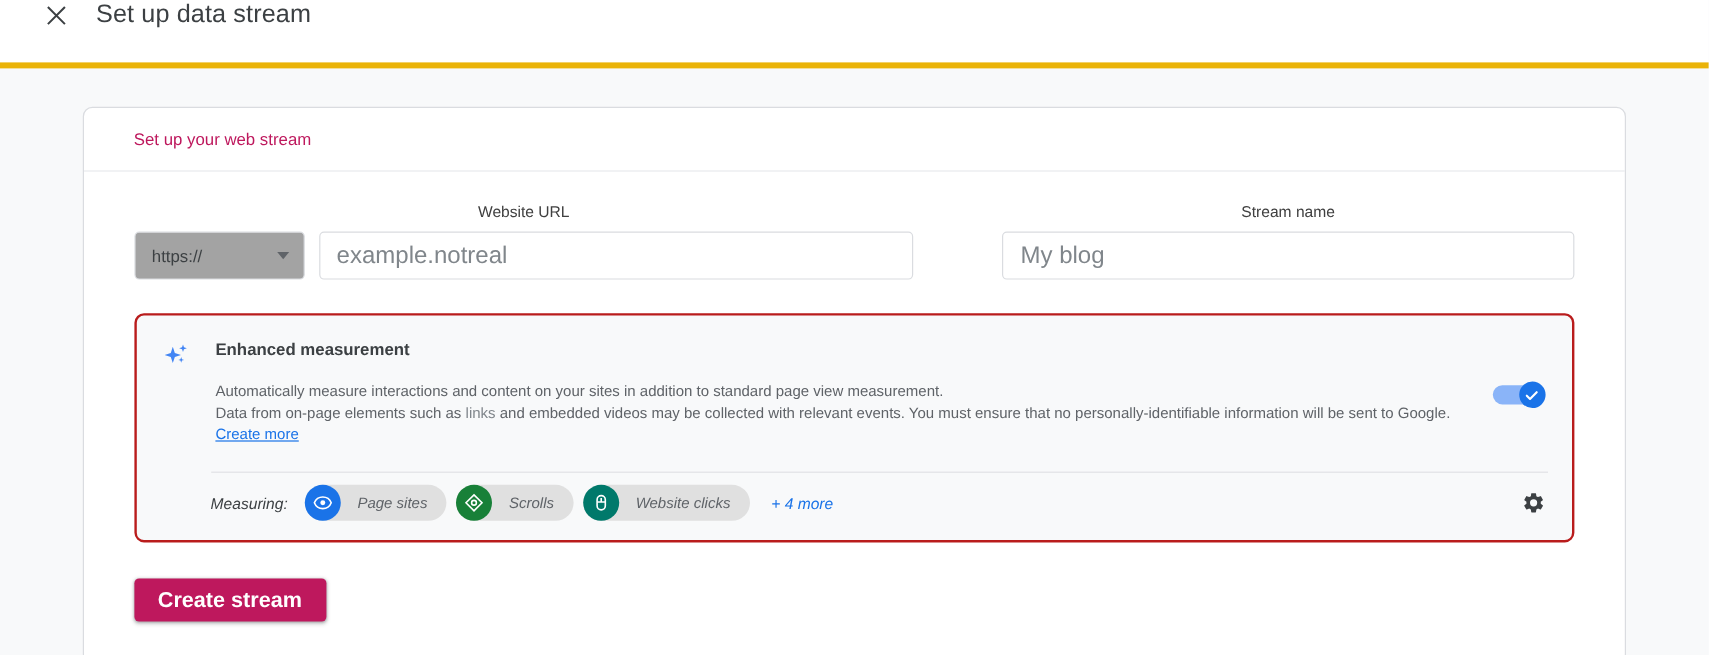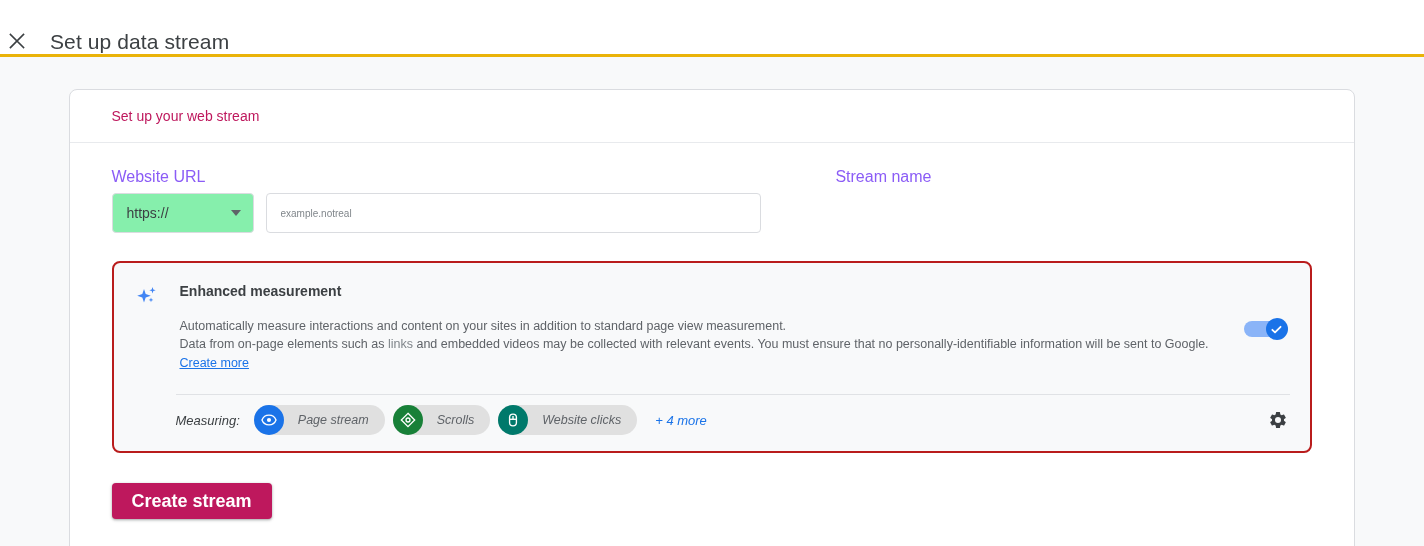--- a/index.html
+++ b/index.html
@@ -13,24 +13,24 @@
     font-family: "Liberation Sans", sans-serif;
     color: #3c4043;
     overflow: hidden;
     -webkit-font-smoothing: antialiased;
   }
 
   
   .topbar {
     height: 57px;
     background: #ffffff;
-    border-bottom: 3px solid #eab308;
-    display: flex;
-    align-items: flex-end;
-    padding-left: 4px;
+    border-bottom: 5px solid #eab308;
+    display: flex;
+    align-items: flex-start;
+    padding-left: 34px;
     box-sizing: border-box;
   }
   .close-btn {
     width: 26px;
     height: 26px;
     display: flex;
     align-items: center;
     justify-content: center;
     cursor: pointer;
     color: #3c4043;
@@ -75,58 +75,59 @@
   }
 
   
   .fields-row {
     display: flex;
     gap: 0;
   }
   .field-group-left { width: 658px; }
   .field-group-right { width: 482px; margin-left: 74px; }
   .field-label {
-    font-size: 16px;
-    color: #8b5cf6;
+    font-size: 13px;
+    color: #404040;
     margin-bottom: 8px;
     line-height: 16px;
+    text-align: center;
   }
   .url-row {
     display: flex;
     gap: 12px;
   }
   .select-box {
     width: 142px;
     height: 40px;
     border: 1px solid #dadce0;
     border-radius: 4px;
     box-sizing: border-box;
     display: flex;
     align-items: center;
     justify-content: space-between;
     padding: 0 12px 0 14px;
     font-size: 14px;
     color: #3c4043;
-    background: #86efac;
+    background: #a3a3a3;
     cursor: pointer;
   }
   .caret {
     width: 0; height: 0;
     border-left: 5px solid transparent;
     border-right: 5px solid transparent;
     border-top: 6px solid #5f6368;
   }
   .text-input {
     flex: 1;
     height: 40px;
     border: 1px solid #dadce0;
     border-radius: 4px;
     box-sizing: border-box;
     padding: 0 14px;
-    font-size: 10px;
+    font-size: 20px;
     font-family: "Liberation Sans", sans-serif;
     color: #3c4043;
     background: #fff;
     outline: none;
   }
   .text-input::placeholder { color: #80868b; }
   .text-input.full { width: 100%; }
 
   
   .em-panel {
@@ -312,20 +313,21 @@
             <div class="select-box">
               <span>https://</span>
               <span class="caret"></span>
             </div>
             <input class="text-input" type="text" value="" placeholder="example.notreal" style="">
           </div>
         </div>
 
         <div class="field-group-right">
           <div class="field-label">Stream name</div>
+          <input class="text-input full" type="text" value="" placeholder="My blog" style="">
         </div>
       </div>
 
       <div class="em-panel">
 
         <div class="em-top">
           <div class="em-sparkle">
             <svg width="24" height="24" viewBox="0 0 24 24">
               <path d="M8 4 L9.7 9.1 L14.8 10.8 L9.7 12.5 L8 17.6 L6.3 12.5 L1.2 10.8 L6.3 9.1 Z" fill="#4285f4"></path>
               <path d="M16.5 2 L17.3 4.4 L19.7 5.2 L17.3 6 L16.5 8.4 L15.7 6 L13.3 5.2 L15.7 4.4 Z" fill="#4285f4"></path>
@@ -355,21 +357,21 @@
         <div class="measuring-row">
           <div class="measuring-label">Measuring:</div>
 
           <div class="chip">
             <div class="chip-icon" style="background:#1a73e8">
               <svg width="18" height="18" viewBox="0 0 20 20">
                 <path d="M10 4.6c-3.6 0-6.6 2.3-7.8 5.4 1.2 3.1 4.2 5.4 7.8 5.4s6.6-2.3 7.8-5.4C16.6 6.9 13.6 4.6 10 4.6z" fill="none" stroke="#ffffff" stroke-width="1.5"></path>
                 <circle cx="10" cy="10" r="2.3" fill="#ffffff"></circle>
               </svg>
             </div>
-            <div class="chip-label">Page stream</div>
+            <div class="chip-label">Page sites</div>
           </div>
 
           <div class="chip">
             <div class="chip-icon" style="background:#188038">
               <svg width="18" height="18" viewBox="0 0 20 20">
                 <path d="M10 2.6 L17.4 10 L10 17.4 L2.6 10 Z" fill="none" stroke="#ffffff" stroke-width="1.5"></path>
                 <circle cx="10" cy="10" r="2.2" fill="none" stroke="#ffffff" stroke-width="1.5"></circle>
               </svg>
             </div>
             <div class="chip-label">Scrolls</div>

